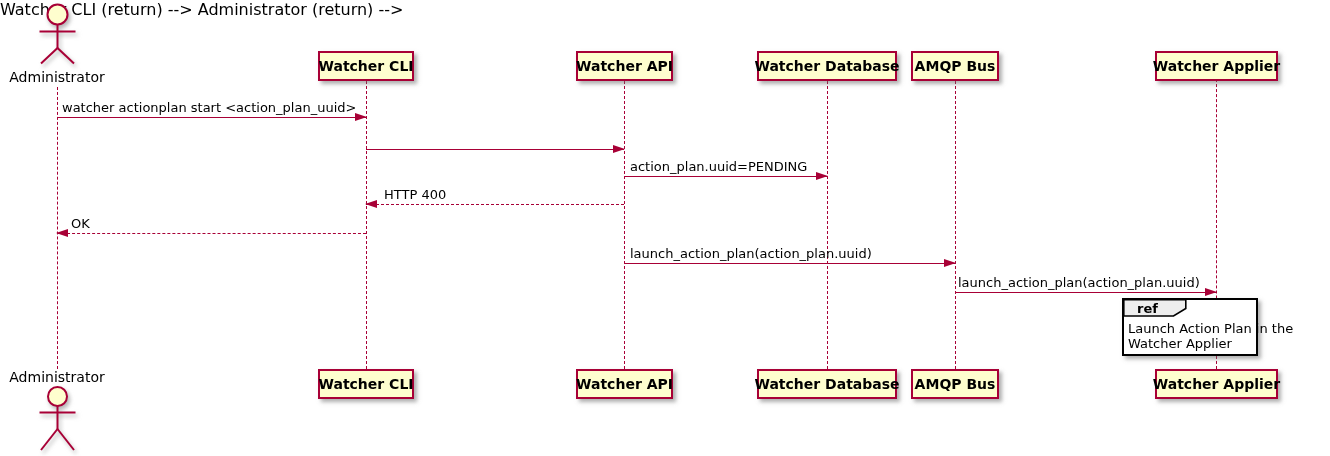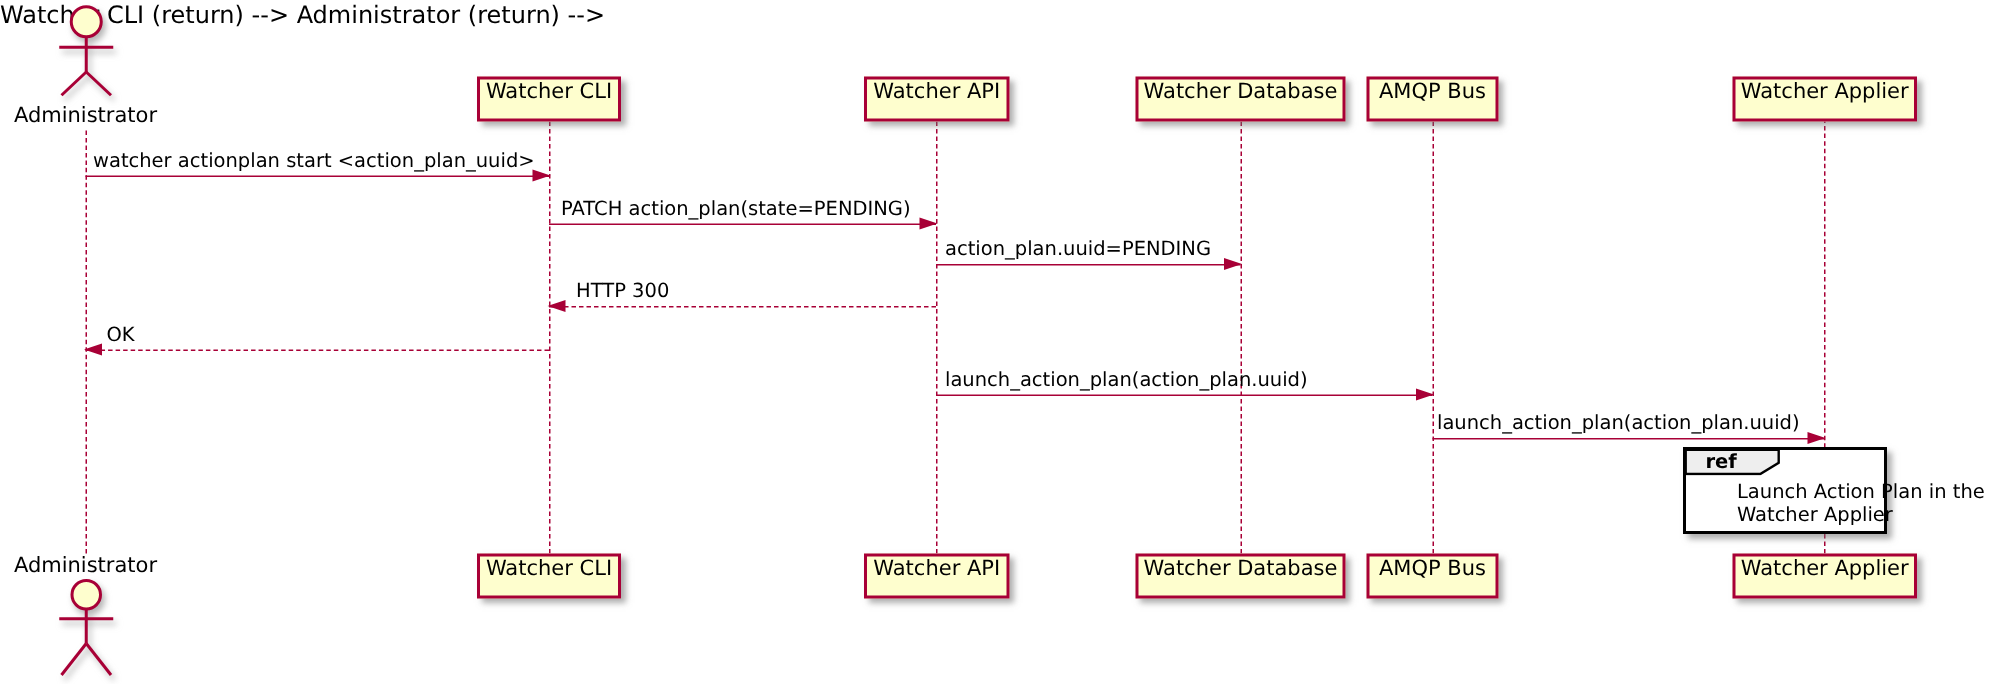--- a/index.html
+++ b/index.html
@@ -8,22 +8,22 @@
     font-family:"DejaVu Sans","Liberation Sans",sans-serif; color:#000;
     overflow:hidden;
   }
   .lifeline {
     position:absolute; width:0; border-left:1px dashed #A80036; z-index:1;
   }
   .pbox {
     position:absolute; height:30px; box-sizing:border-box; z-index:3;
     background:#FEFECE; border:2px solid #A80036;
     box-shadow:3px 3px 4px rgba(110,110,110,.55);
-    display:flex; align-items:flex-start; justify-content:center;
-    font-size:14px; white-space:nowrap;
+    display:flex; align-items:center; justify-content:center;
+    font-size:14px; white-space:nowrap;font-weight:bold;
   }
   .actor-label {
     position:absolute; transform:translateX(-50%); font-size:14px;
     white-space:nowrap; z-index:3;
   }
   .actor-svg { position:absolute; z-index:3;
     filter:drop-shadow(2px 3px 2px rgba(120,120,120,.55)); }
   .msg { position:absolute; height:0; border-top:1px solid #A80036; z-index:2; }
   .msg.dashed { border-top-style:dashed; }
   .arrow-r, .arrow-l {
@@ -35,21 +35,21 @@
   .msg-label {
     position:absolute; font-size:13px; white-space:nowrap; z-index:2;text-align:center;
   }
   .refbox {
     position:absolute; box-sizing:border-box; background:#ffffff;
     border:2px solid #000000; z-index:4;
     box-shadow:3px 3px 4px rgba(110,110,110,.55);
   }
   .reftab { position:absolute; top:-1px; left:-1px; }
   .refkw { position:absolute; top:1px; left:13px; font-size:13px; font-weight:bold; }
-  .reftext { position:absolute; top:21px; left:4px; font-size:13px; line-height:15px; white-space:nowrap;margin-left:30px; }
+  .reftext { position:absolute; top:21px; left:4px; font-size:13px; line-height:15px; white-space:nowrap; }
 </style>
 </head>
 <body>
 
 <div id="canvas">
 
   
   <div class="lifeline" style="left:57px;  top:87px; height:282px;"></div>
   <div class="lifeline" style="left:366px; top:81px; height:288px;"></div>
   <div class="lifeline" style="left:624px; top:81px; height:288px;"></div>
@@ -111,33 +111,32 @@
     <span>Watcher Applier</span>
     </div>
 
   
   <div class="msg-label" style="left:62px; top:100px;">watcher actionplan start &lt;action_plan_uuid&gt;</div>
   <div class="msg" style="left:57px; top:117px; width:309px;">
     <div class="arrow-r"></div>
   </div>
 
   
-  <div class="msg-label" style="left:374px; top:132px;">PATCH action_plan(state=PENDING)</div>
   <div class="msg" style="left:366px; top:149px; width:258px;">
     <div class="arrow-r"></div>
   </div>
 
   
   <div class="msg-label" style="left:630px; top:159px;">action_plan.uuid=PENDING</div>
   <div class="msg" style="left:624px; top:176px; width:203px;">
     <div class="arrow-r"></div>
   </div>
 
    Watcher CLI (return) --&gt;
-  <div class="msg-label" style="left:384px; top:187px;">HTTP 300</div>
+  <div class="msg-label" style="left:384px; top:187px;">HTTP 400</div>
   <div class="msg dashed" style="left:366px; top:204px; width:258px;">
     <div class="arrow-l"></div>
   </div>
 
    Administrator (return) --&gt;
   <div class="msg-label" style="left:71px; top:216px;">OK</div>
   <div class="msg dashed" style="left:57px; top:233px; width:309px;">
     <div class="arrow-l"></div>
   </div>
 

